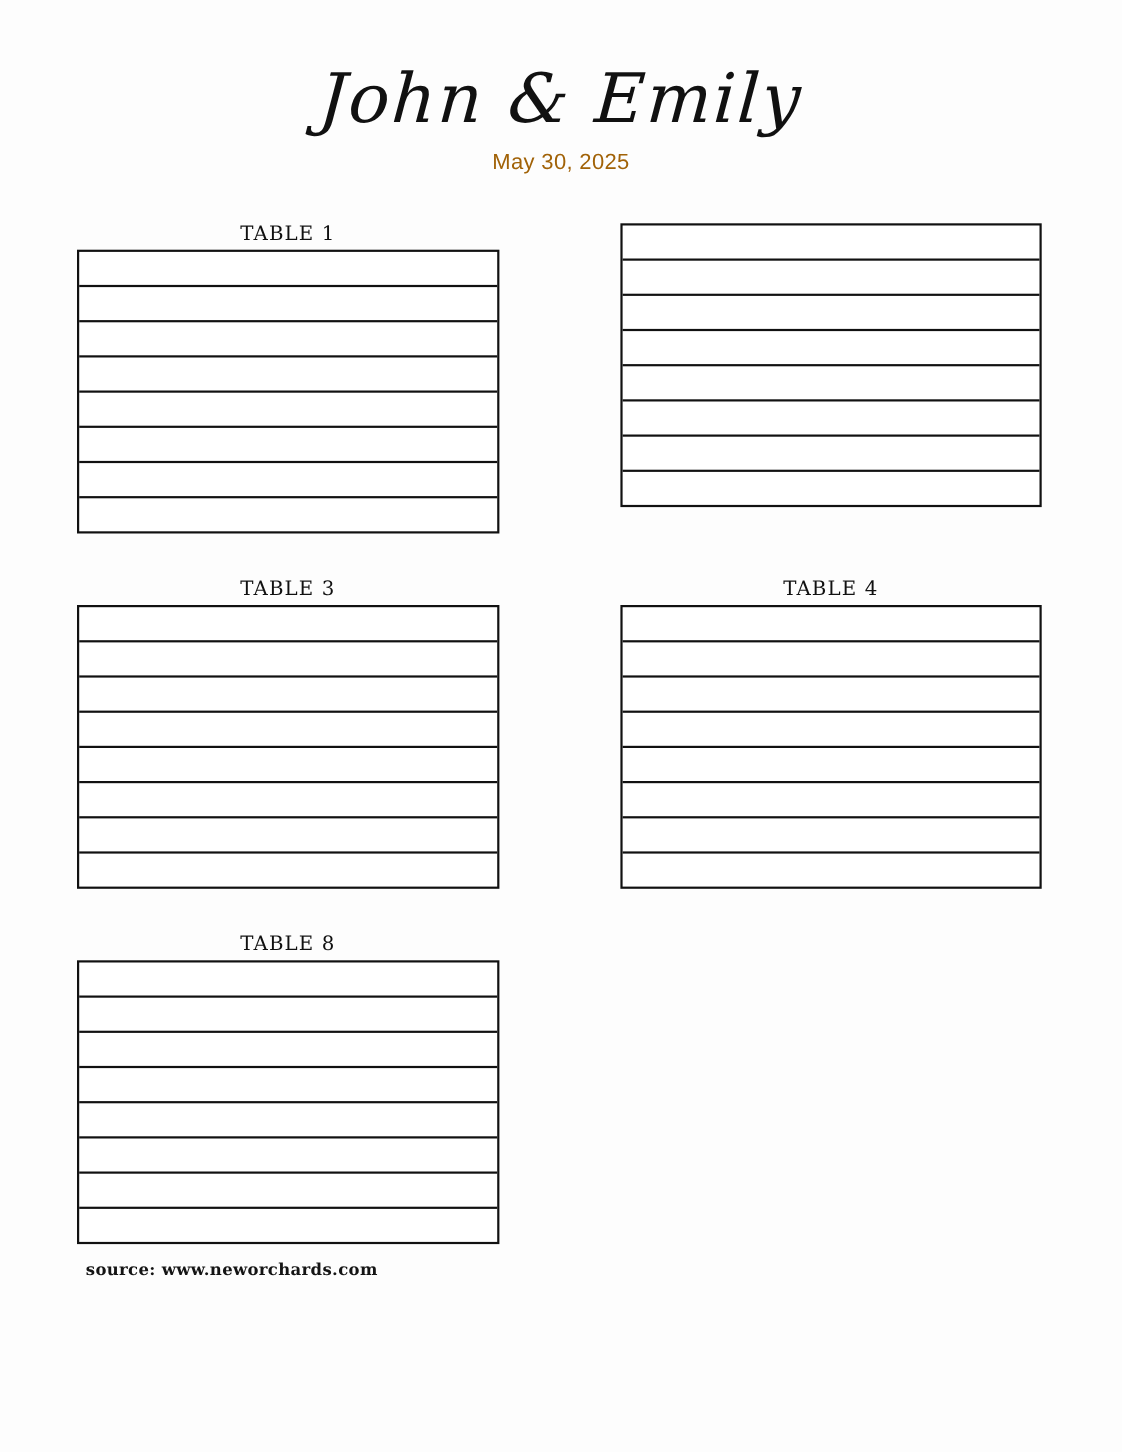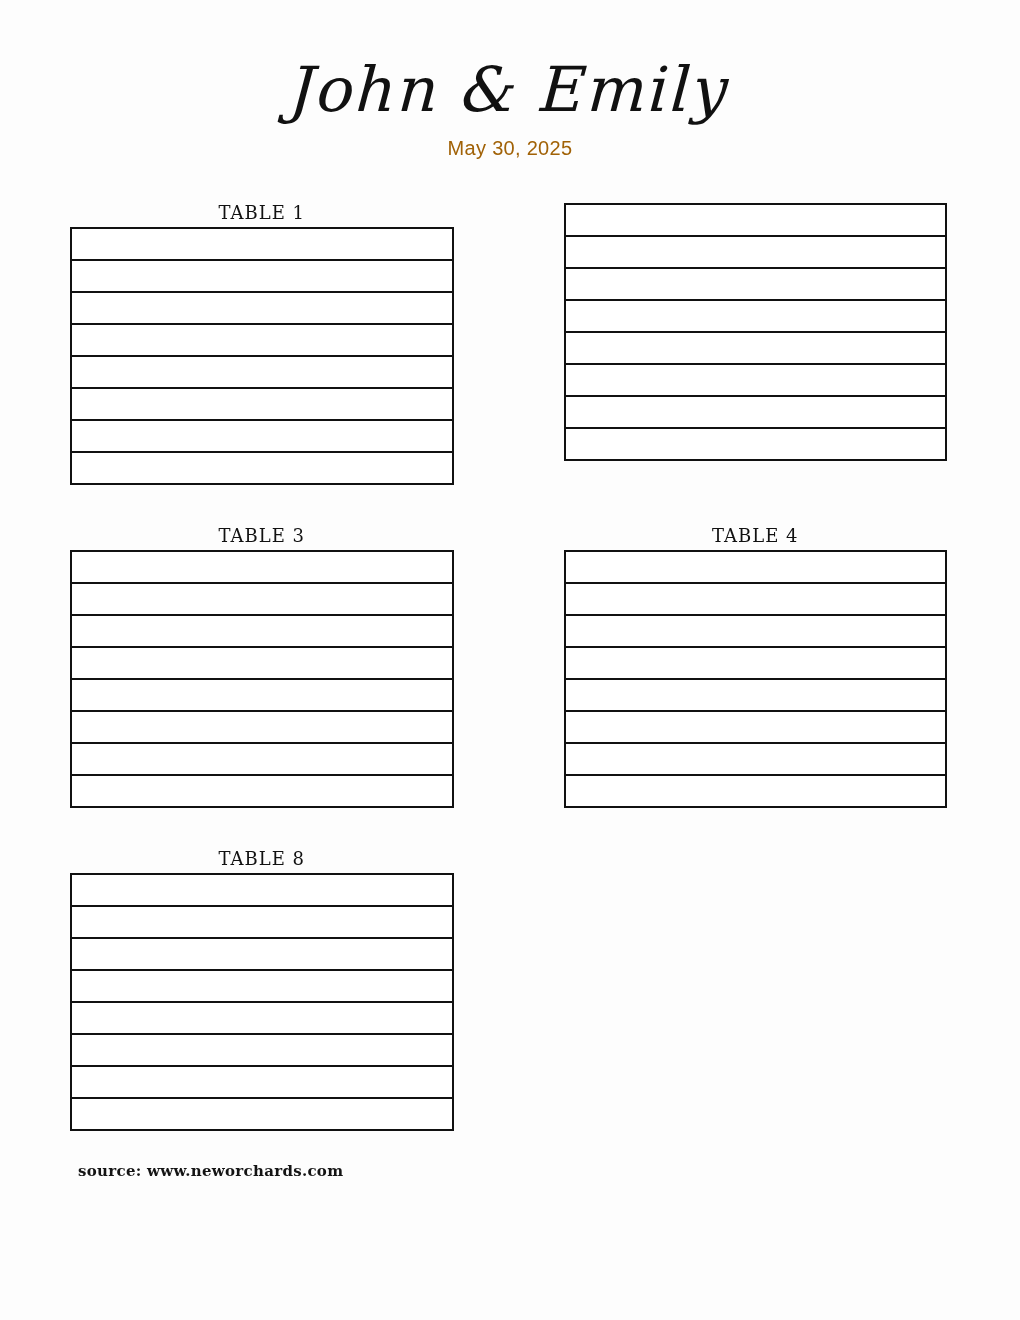--- a/index.html
+++ b/index.html
@@ -67,21 +67,21 @@
     background: #ffffff;
     display: flex;
     flex-direction: column;
   }
 
   .guest-row { flex: 1 1 0; }
 
   .guest-row + .guest-row { border-top: 2px solid var(--ink, #111111); }
 
   
-  .footer { margin: 31px 0 0 78px; }
+  .footer { margin: 14px 0 0 78px; }
 
   .source {
     font-family: "DejaVu Serif", serif;
     font-size: 15px;
     font-weight: bold;
     letter-spacing: 0.3px;
     color: #141414;
   }
 </style>
 </head>

